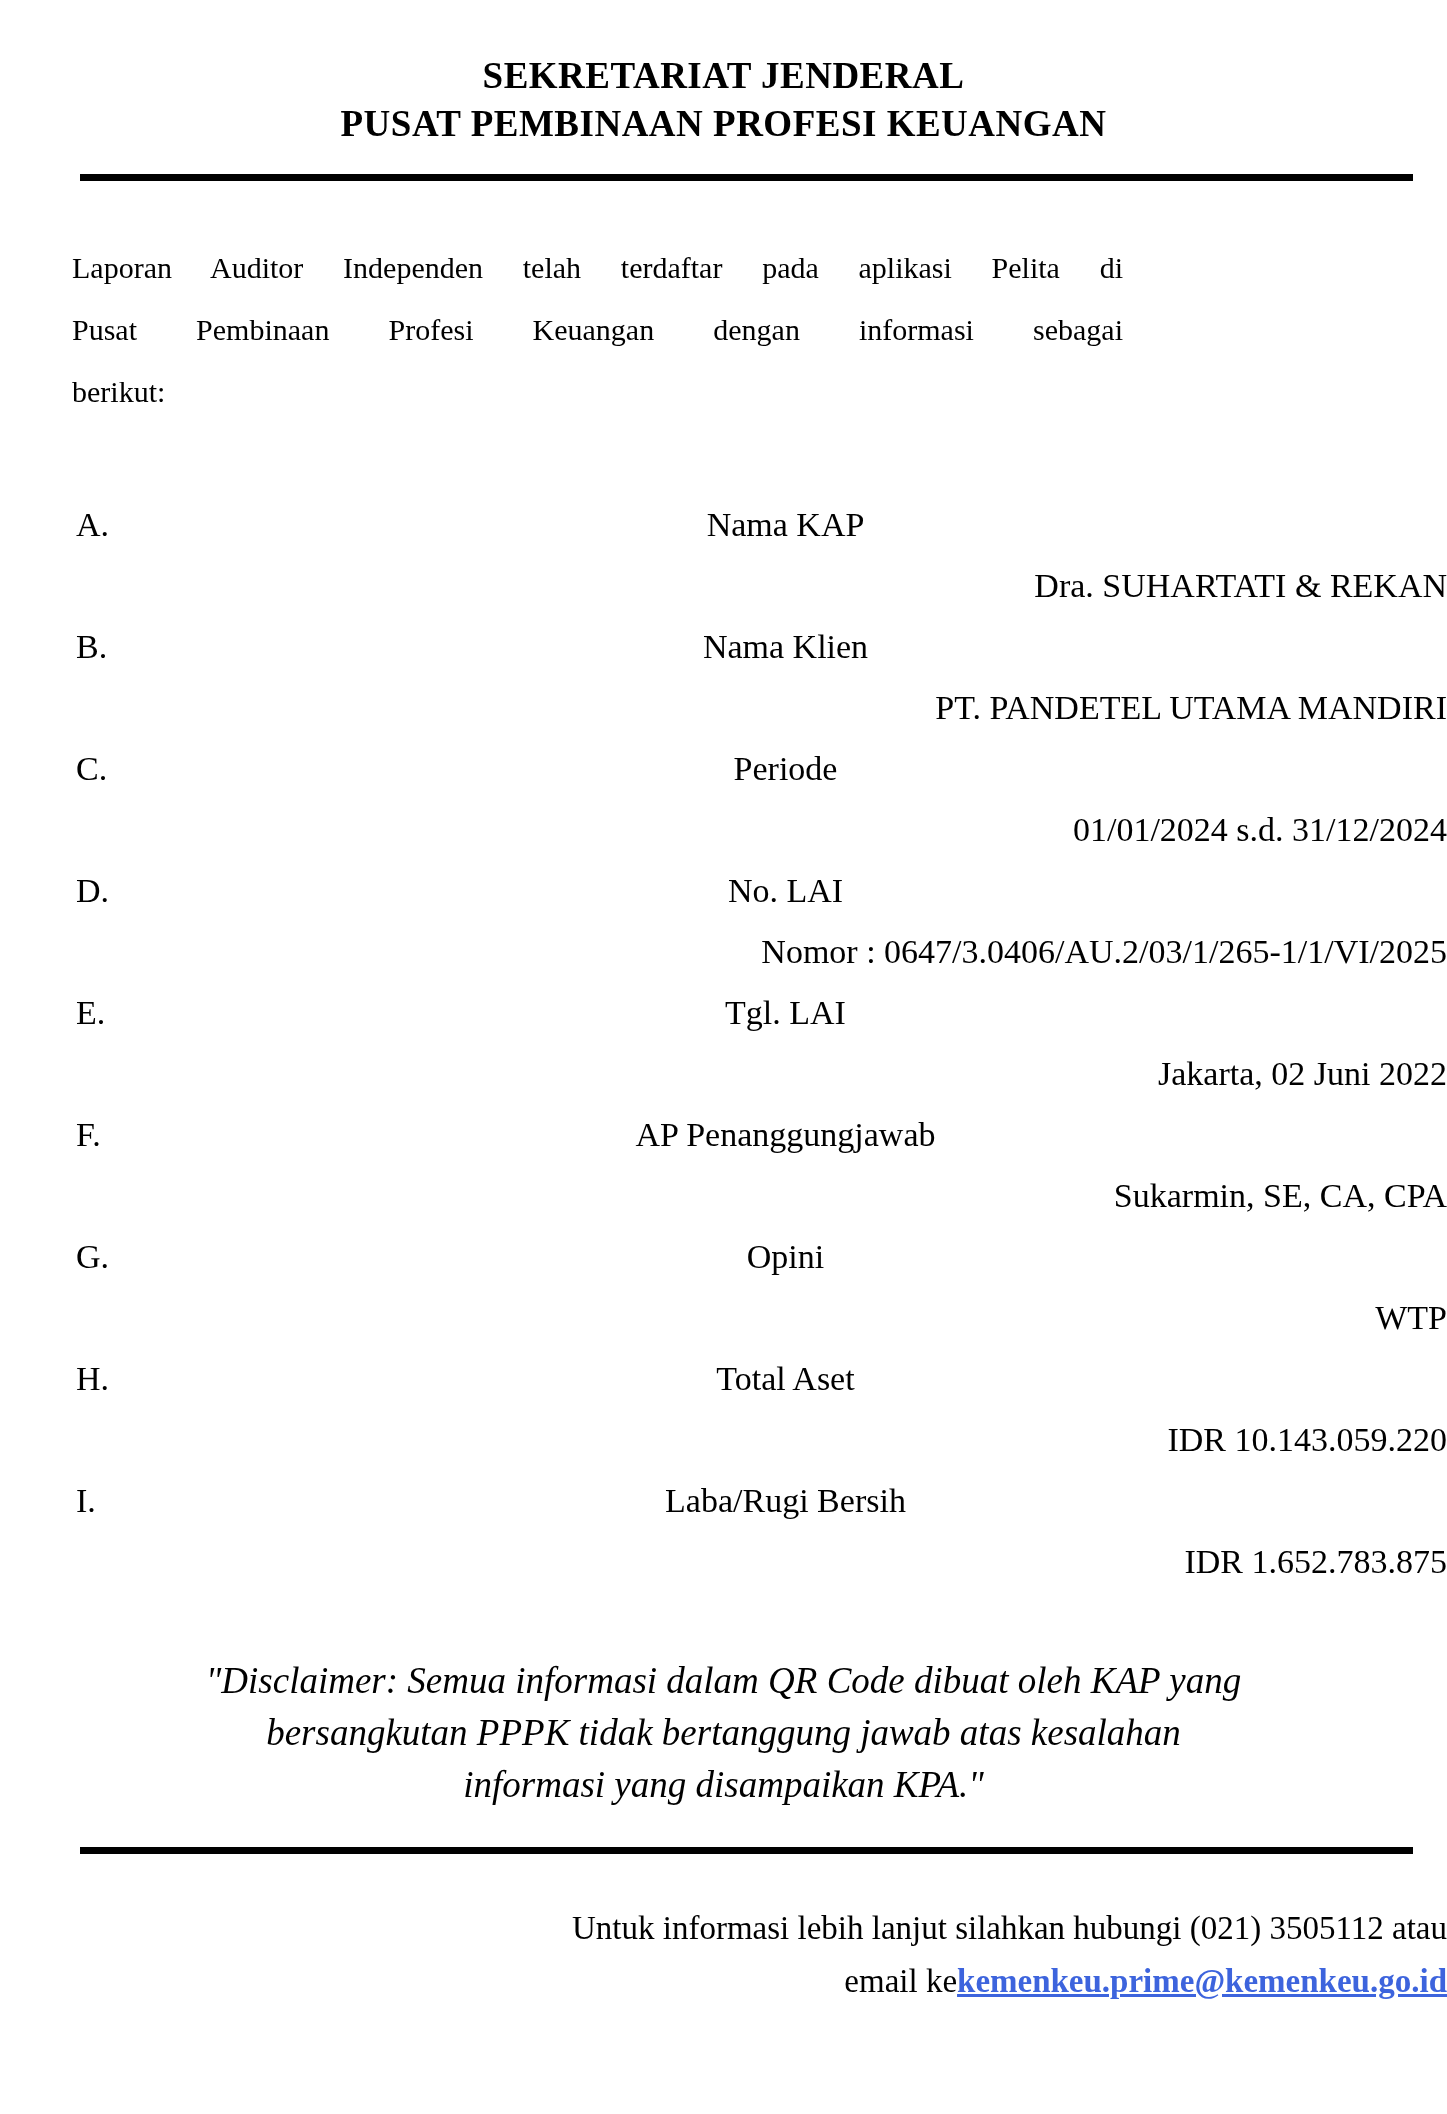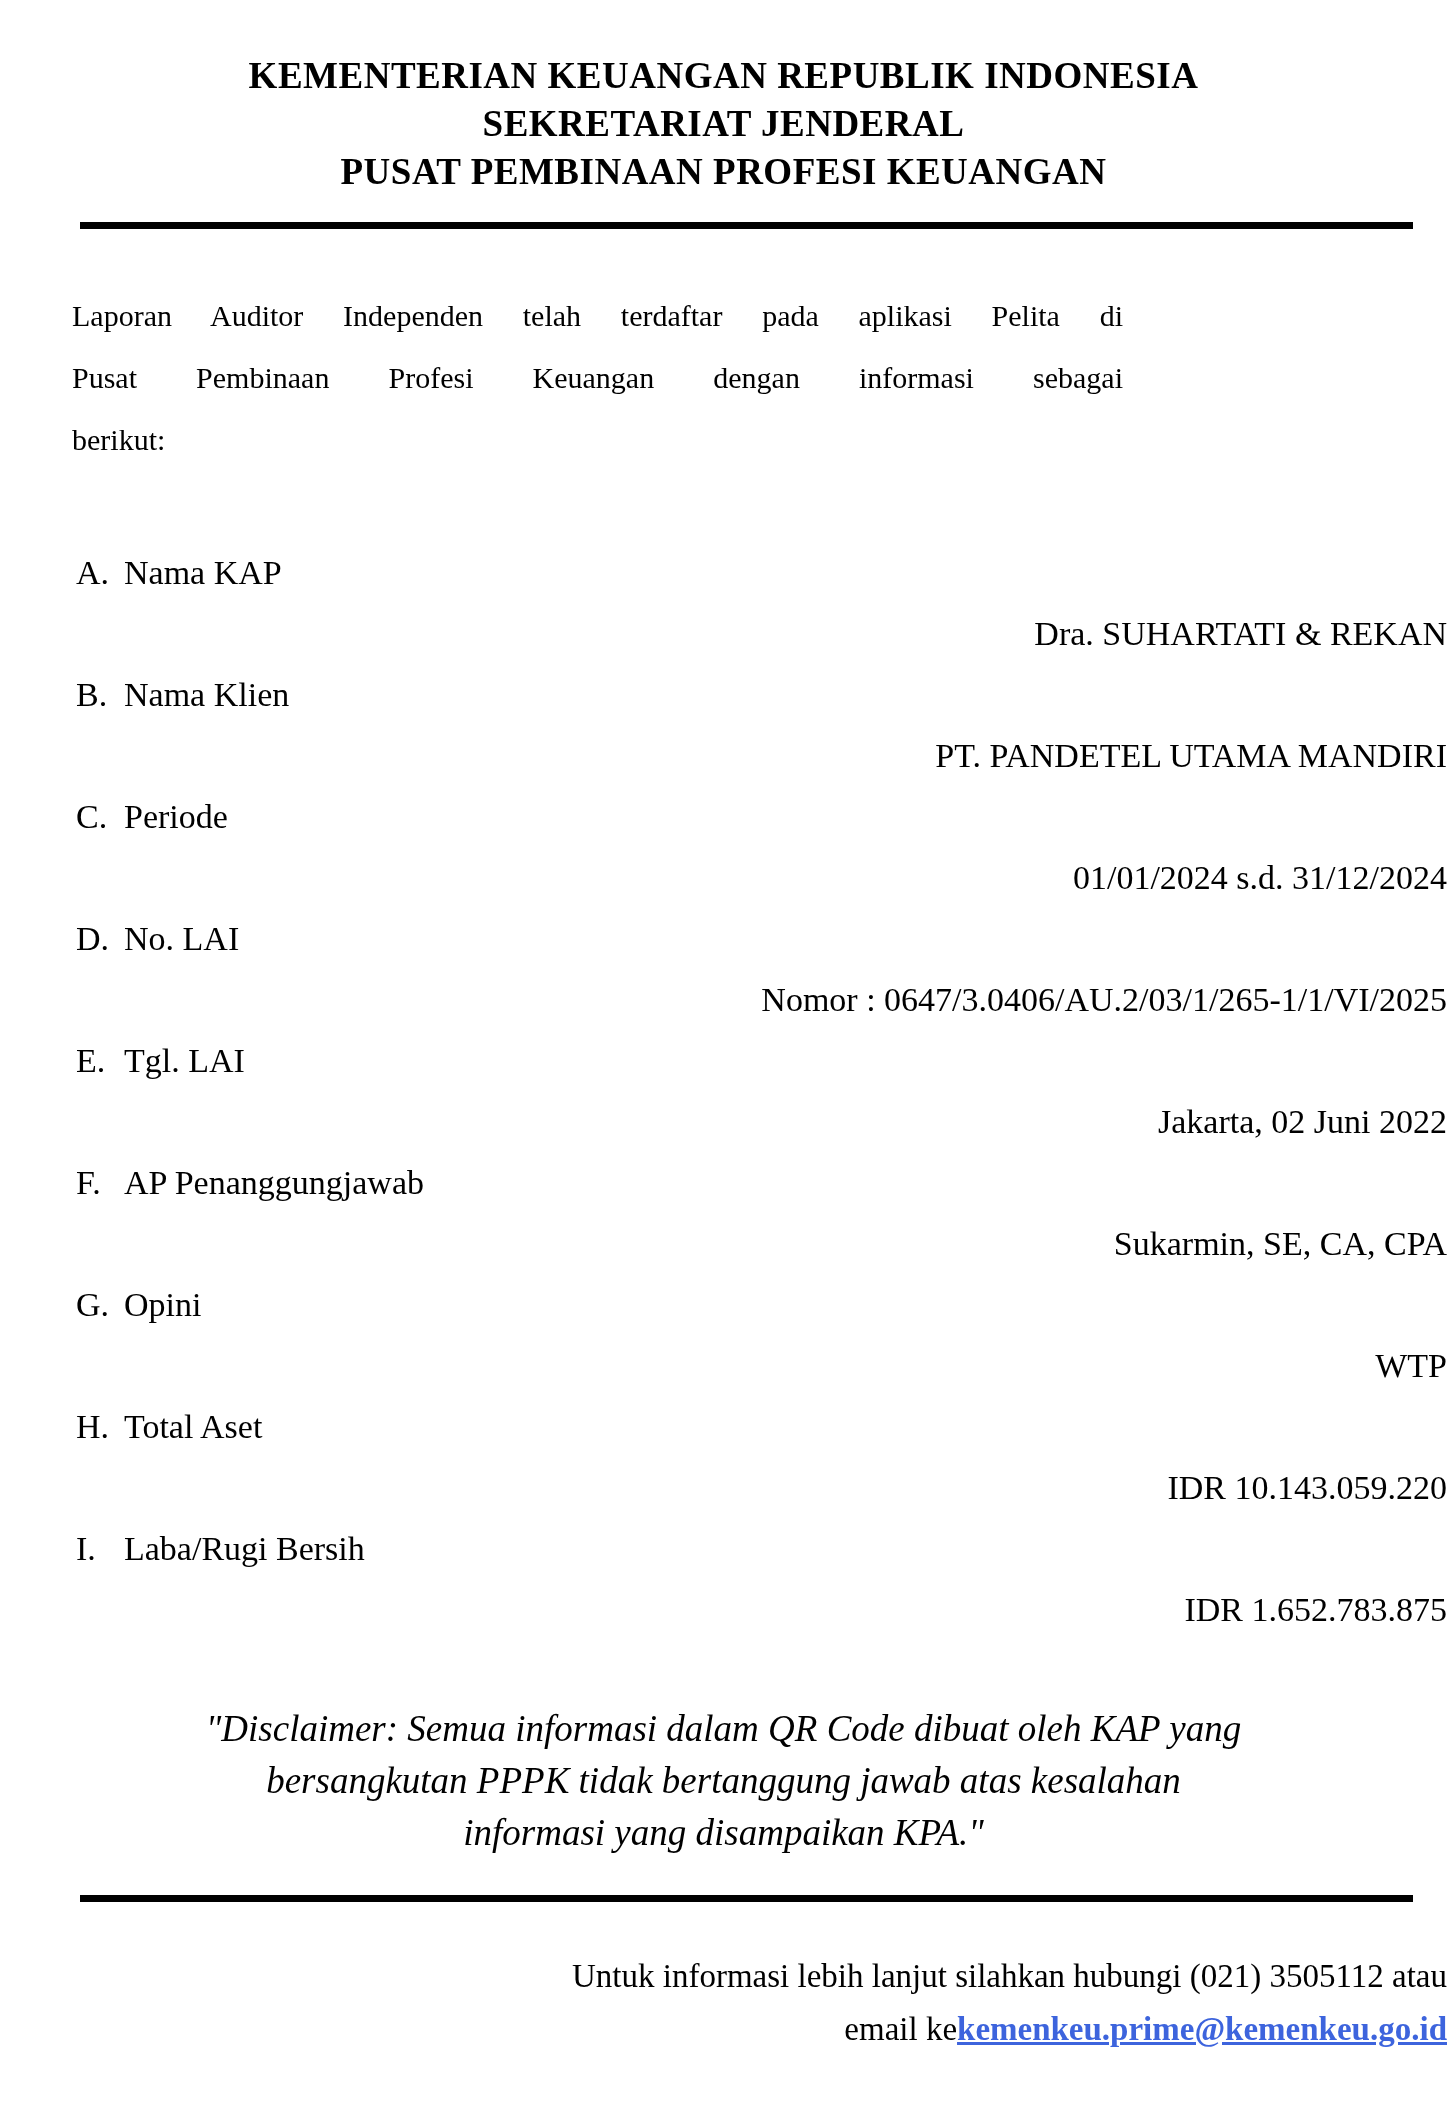--- a/index.html
+++ b/index.html
@@ -48,21 +48,21 @@
   .reg-list {
     margin: 71px 0 0 76px;
     font-size: 34px;
     line-height: 61px;
   }
   .list-item {
     display: grid;
     grid-template-columns: 48px 1fr;
   }
   .item-letter { grid-column: 1; }
-  .item-label  { grid-column: 2; }
+  .item-label  { grid-column: 2; text-align: center; }
   .item-value  { grid-column: 2; text-align: right; }
   .disclaimer {
     margin-top: 63px;
     text-align: center;
     font-style: italic;
     font-size: 37px;
     line-height: 52px;
   }
   .doc-footer {
     margin-top: 48px;
@@ -77,21 +77,20 @@
     cursor: pointer;
     margin-top: 20px;
   }
 </style>
 </head>
 <body>
 
 <div class="page">
 
   <div class="doc-header">
-    <div>KEMENTERIAN KEUANGAN REPUBLIK INDONESIA</div>
     <div>SEKRETARIAT JENDERAL</div>
     <div>PUSAT PEMBINAAN PROFESI KEUANGAN</div>
   </div>
 
   <div class="divider top"></div>
 
   <div class="intro">
     <div class="just">Laporan Auditor Independen telah terdaftar pada aplikasi Pelita di</div>
     <div class="just">Pusat Pembinaan Profesi Keuangan dengan informasi sebagai</div>
     <div>berikut:</div>

